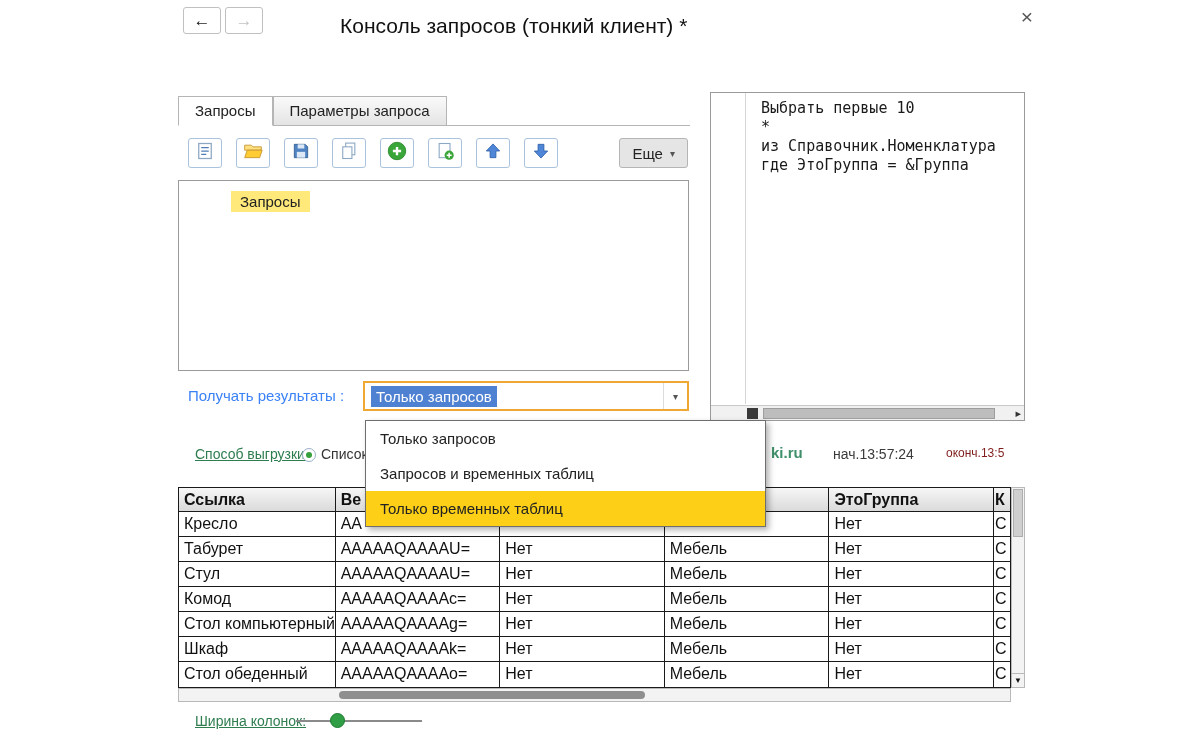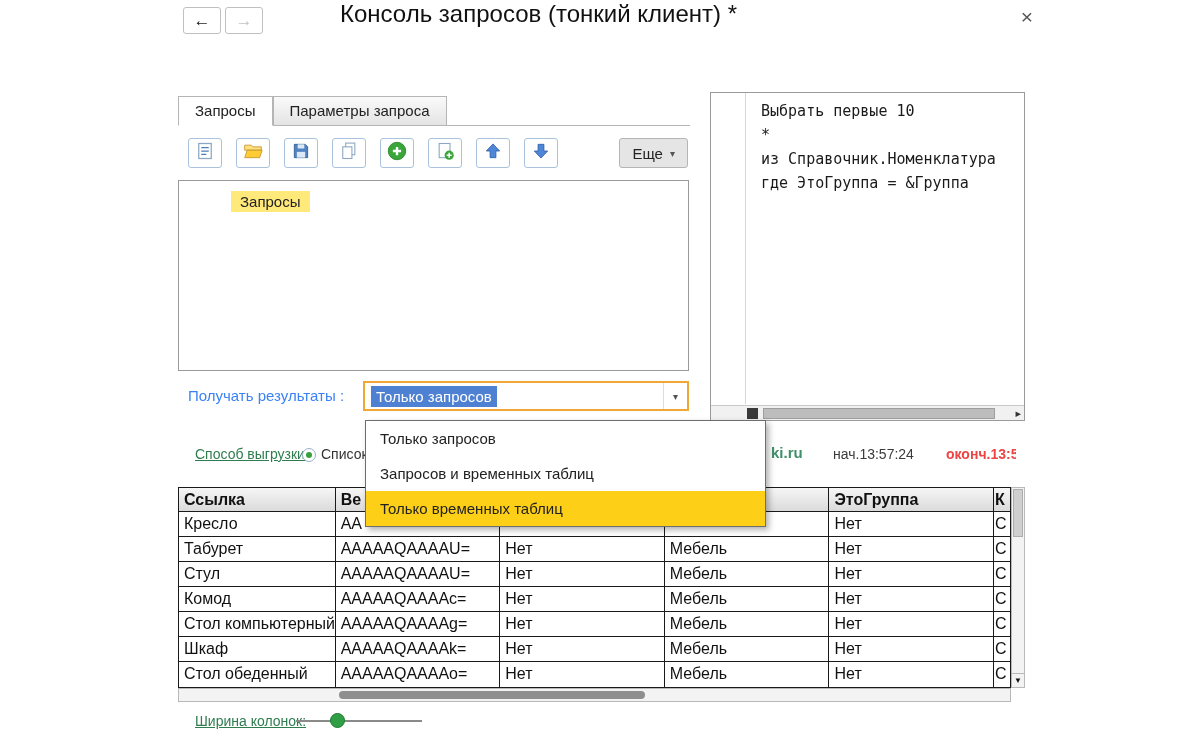--- a/index.html
+++ b/index.html
@@ -3,21 +3,21 @@
 <meta charset="utf-8">
 <style>
   * { margin:0; padding:0; box-sizing:border-box; }
   html,body { width:1200px; height:737px; background:#fff; font-family:"Liberation Sans",sans-serif; position:relative; overflow:hidden; }
 
   
   .nav-group { position:absolute; left:183px; top:7px; display:flex; gap:4px; }
   .nav-btn { width:38px; height:27px; background:#fff; border:1px solid #c0c0c0; border-radius:3px; font-size:17px; display:flex; align-items:center; justify-content:center; cursor:default; }
   .nav-btn.back span { color:#1a1a1a; font-weight:bold; }
   .nav-btn.fwd span { color:#c2c2c2; font-weight:bold; }
-  .page-title { position:absolute; left:340px; top:0; font-size:24px; color:#111; line-height:28px; }
+  .page-title { position:absolute; left:340px; top:12px; font-size:21px; color:#111; line-height:28px; }
   .close-x { position:absolute; left:1016px; top:5px; font-size:21px; color:#555; width:22px; height:24px; text-align:center; }
 
   
   .tabs { position:absolute; left:178px; top:96px; display:flex; }
   .tab { height:30px; line-height:28px; padding:0 16px; font-size:15px; color:#222; border:1px solid #b5b5b5; background:linear-gradient(#fafafa,#e4e4e4); }
   .tab.active { background:#fff; border-bottom:1px solid #fff; z-index:2; }
   .tabline { position:absolute; left:178px; top:125px; width:512px; height:1px; background:#b5b5b5; }
 
   
   .toolbar { position:absolute; left:178px; top:138px; width:512px; display:flex; gap:14px; padding-left:10px; align-items:center; }
@@ -36,34 +36,34 @@
   .combo-arrow { margin-left:auto; width:24px; height:100%; border-left:1px solid #dcdcdc; display:flex; align-items:center; justify-content:center; color:#555; font-size:10px; }
 
   
   .dropdown { position:absolute; left:365px; top:420px; width:401px; background:#fff; border:1px solid #6e6e6e; box-shadow:3px 3px 6px rgba(0,0,0,.3); z-index:10; }
   .dd-item { height:35px; line-height:35px; padding-left:14px; font-size:15px; color:#222; white-space:nowrap; overflow:hidden; }
   .dd-hl { background:#fdd017; }
 
   
   .qpanel { position:absolute; left:710px; top:92px; width:315px; height:329px; border:1px solid #9a9a9a; background:#fff; }
   .qgutter { position:absolute; left:34px; top:0; bottom:16px; width:1px; background:#d5d5d5; }
-  .qtext { position:absolute; left:50px; top:6px; font-family:"DejaVu Sans Mono",monospace; font-size:15px; line-height:24px; color:#1a1a1a; white-space:pre; }
+  .qtext { position:absolute; left:50px; top:6px; font-family:"DejaVu Sans Mono",monospace; font-size:15px; line-height:19px; color:#1a1a1a; white-space:pre; }
   .qscroll { position:absolute; left:0; right:0; bottom:0; height:15px; background:#f1f1f1; border-top:1px solid #c9c9c9; }
   .qgrip { position:absolute; left:36px; top:2px; width:11px; height:11px; background:#3a3a3a; }
   .qthumb { position:absolute; left:52px; top:2px; width:232px; height:11px; background:#bdbdbd; border:1px solid #9e9e9e; }
   .qarrow { position:absolute; right:3px; top:0px; font-size:11px; color:#333; line-height:15px; }
 
   
   .glink { position:absolute; font-size:14px; color:#2e7d4f; text-decoration:underline; cursor:default; }
   .radio { position:absolute; left:302px; top:448px; width:14px; height:14px; border-radius:50%; border:1px solid #9ab0c8; background:#fff; }
   .radio::after { content:""; position:absolute; left:3px; top:3px; width:6px; height:6px; border-radius:50%; background:#35a03c; }
   .radio-label { position:absolute; left:321px; top:446px; font-size:14px; color:#333; }
   .watermark { position:absolute; left:771px; top:444px; font-size:15px; font-weight:bold; color:#3f8f6b; }
   .time-start { position:absolute; left:833px; top:446px; font-size:14px; color:#3a3a3a; }
-  .time-end { position:absolute; left:946px; top:446px; font-size:14px; color:#ef4444; width:70px; white-space:nowrap; overflow:hidden;font-weight:bold; }
+  .time-end { position:absolute; left:946px; top:446px; font-size:12px; color:#7f1d1d; width:70px; white-space:nowrap; overflow:hidden; }
 
   
   .tbl { position:absolute; left:178px; top:487px; width:833px; height:201px; border:1px solid #1a1a1a; background:#fff; font-size:16px; }
   .thr { display:flex; height:24px; background:linear-gradient(#f6f6f6,#d9d9d9); font-weight:bold; }
   .tr { display:flex; height:25px; }
   .th,.td { border-right:1px solid #1a1a1a; border-bottom:1px solid #1a1a1a; padding:0 5px; white-space:nowrap; overflow:hidden; color:#111; }
   .th { line-height:23px; }
   .td { line-height:24px; }
   .thr>div:last-child,.tr>div:last-child { border-right:none; }
   .tr:last-child>div { border-bottom:none; }

